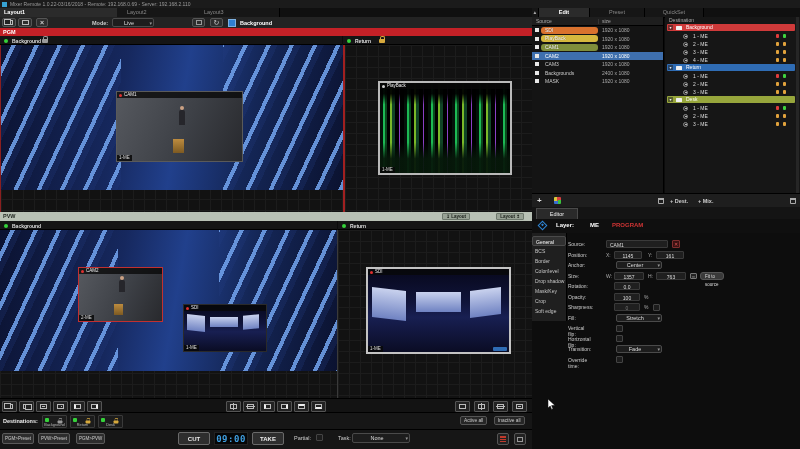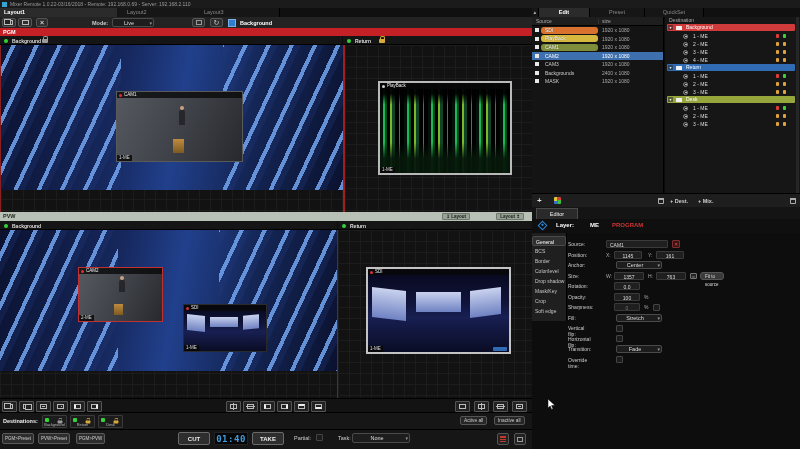--- a/index.html
+++ b/index.html
@@ -571,21 +571,21 @@
     </div>
     <span class="smbtn" style="left:460px;">Active all</span>
     <span class="smbtn" style="left:494px;">Inactive all</span>
   </div>
 
   <div class="abs" id="transport">
     <span class="ptab" style="left:2px;">PGM&gt;Preset</span>
     <span class="ptab" style="left:38px;">PVW&gt;Preset</span>
     <span class="ptab" style="left:76px;">PGM&gt;PVW</span>
     <span class="bigbtn" style="left:178px;">CUT</span>
-    <span id="clock">01:40</span>
+    <span id="clock">09:00</span>
     <span class="bigbtn" style="left:252px;">TAKE</span>
     <span class="lbl" style="left:294px;top:5px;">Partial:</span>
     <span class="chk" style="left:316px;top:4px;"></span>
     <span class="lbl" style="left:338px;top:5px;">Task:</span>
     <div class="sel" style="left:352px;top:3px;width:58px;height:10px;line-height:9px;">
       <span class="v">None</span>
         <span class="ar">▾</span>
     </div>
     <div class="ricon" style="left:497px;">
         <span class="redglyph"></span>

